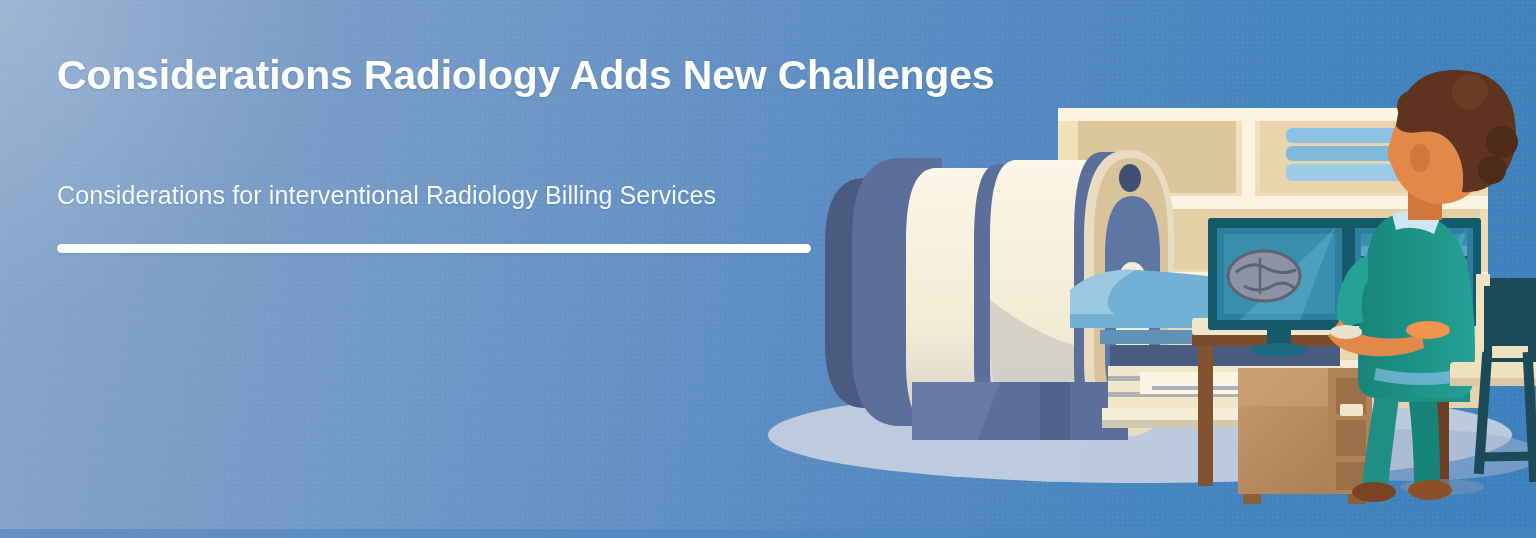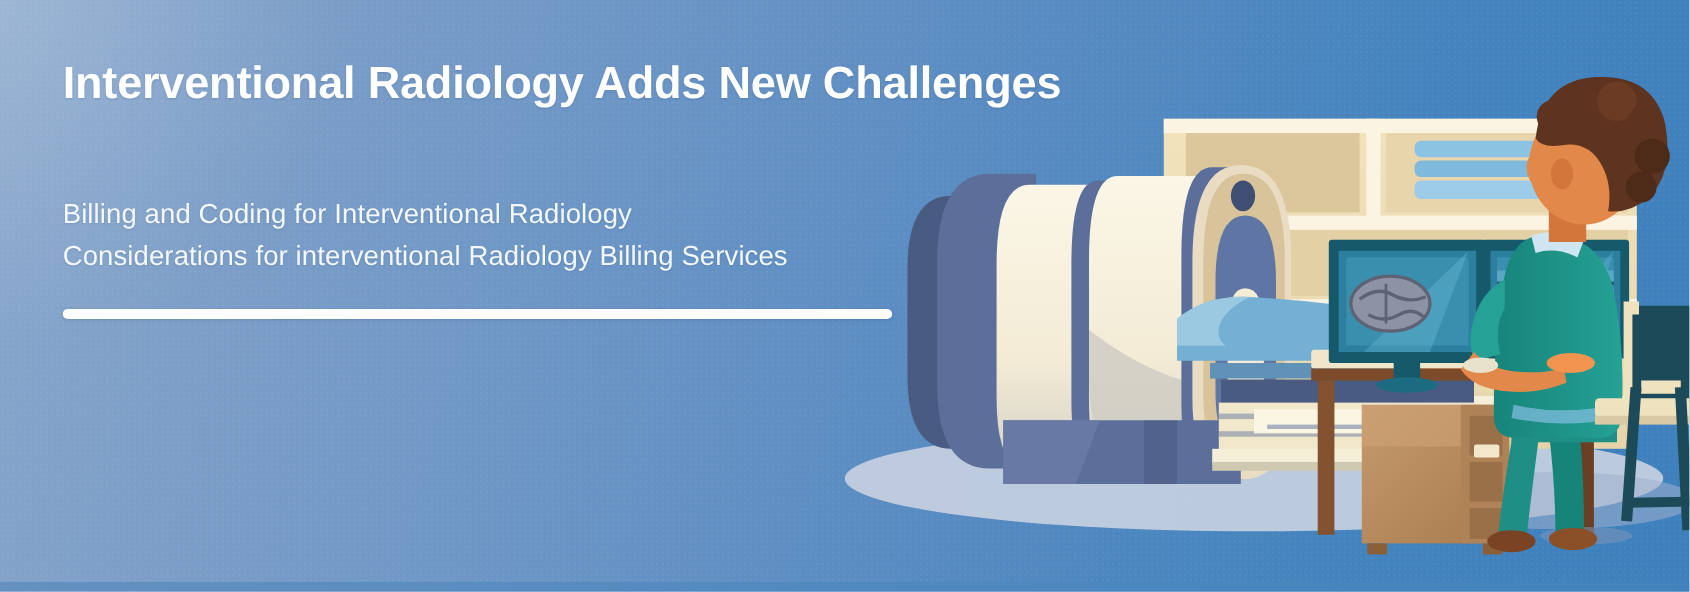--- a/index.html
+++ b/index.html
@@ -61,25 +61,24 @@
   .illustration svg{ display:block; width:100%; height:100%; }
 </style>
 </head>
 <body>
 
 <div id="banner">
 
   <div class="text-block">
 
     <div class="headline">
-      <span class="ln">Interventional Radiology Adds New Challenges</span>
+      <span class="ln">Considerations Radiology Adds New Challenges</span>
     </div>
 
     <div class="sub-list">
-      <div class="sub-line">Billing and Coding for Interventional Radiology</div>
       <div class="sub-line">Considerations for interventional Radiology Billing Services</div>
     </div>
 
     <div class="divider"></div>
   </div>
 
   <div class="illustration">
     <svg viewBox="0 0 796 538" xmlns="http://www.w3.org/2000/svg">
       <defs>
         <linearGradient id="gScan" x1="0" y1="0" x2="0" y2="1">

